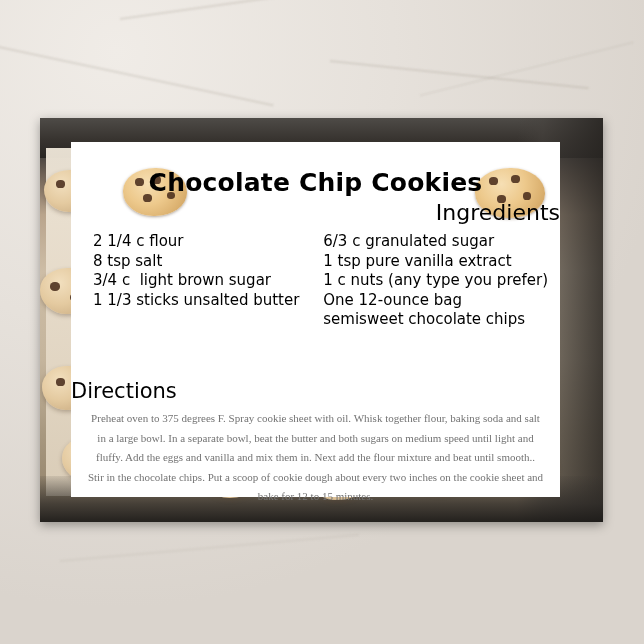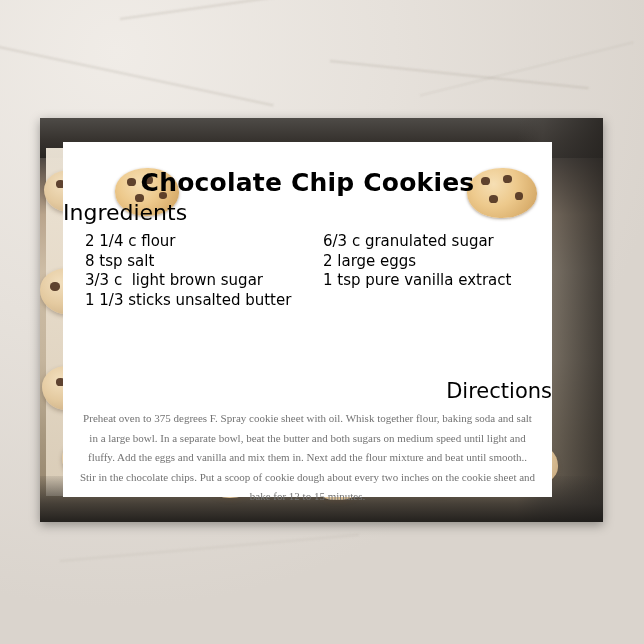--- a/index.html
+++ b/index.html
@@ -84,21 +84,21 @@
   .chip {
     position: absolute;
     border-radius: 45%;
     background: #4a2d1d;
     opacity: .88;
   }
 
   
   #panel {
     position: absolute;
-    left: 23px;
+    left: 31px;
     top: 24px;
     width: 489px;
     height: 355px;
     background: #ffffff;
     color: #000;
   }
 
   
   .cookie {
     position: absolute;
@@ -115,46 +115,47 @@
     text-align: center;
     font-family: "DejaVu Sans", sans-serif;
     font-weight: bold;
     font-size: 25px;
     letter-spacing: .2px;
     color: #000;
   }
   #ingredients-heading {
     position: absolute;
     left: 0; right: 0; top: 58px;
-    text-align: left;
+    text-align: right;
     font-family: "DejaVu Sans", sans-serif;
     font-size: 22px;
     color: #000;
   }
 
   #ing-cols {
     position: absolute;
     left: 22px;
     right: 12px;
     top: 90px;
     display: flex;
+    gap: 10px;
     font-family: "DejaVu Sans", sans-serif;
     font-size: 15px;
     line-height: 19.5px;
     color: #000;
     justify-content: center;
   }
   #ing-left { width: 238px; }
   #ing-right { flex: 1; }
   #ing-cols div.line { white-space: pre; }
 
   #directions-heading {
     position: absolute;
     left: 0; right: 0; top: 237px;
-    text-align: right;
+    text-align: left;
     font-family: "DejaVu Sans", sans-serif;
     font-size: 21px;
     color: #000;
   }
   #directions-body {
     position: absolute;
     left: 16px;
     right: 16px;
     top: 267px;
     text-align: center;
@@ -231,27 +232,29 @@
       </div>
 
       <div id="title">Chocolate Chip Cookies</div>
 
       <div id="ingredients-heading">Ingredients</div>
 
       <div id="ing-cols">
         <div id="ing-left">
           <div class="line">2 1/4 c flour</div>
           <div class="line">8 tsp salt</div>
-          <div class="line">3/3 c  light brown sugar</div>
+          <div class="line">3/4 c  light brown sugar</div>
           <div class="line">1 1/3 sticks unsalted butter</div>
         </div>
         <div id="ing-right">
           <div class="line">6/3 c granulated sugar</div>
-          <div class="line">2 large eggs</div>
           <div class="line">1 tsp pure vanilla extract</div>
+          <div class="line">1 c nuts (any type you prefer)</div>
+          <div class="line">One 12-ounce bag</div>
+          <div class="line">semisweet chocolate chips</div>
         </div>
       </div>
 
       <div id="directions-heading">Directions</div>
       <div id="directions-body">Preheat oven to 375 degrees F. Spray cookie sheet with oil. Whisk together  flour, baking soda and salt in a large bowl. In a separate bowl, beat the butter and both sugars on medium speed until light and fluffy.  Add the eggs and vanilla and mix them in. Next add the flour mixture and beat until smooth.. Stir in the chocolate chips. Put a scoop of cookie dough about every two inches on the cookie sheet and bake for 12 to 15 minutes.</div>
 
     </div>
   </div>
 </div>
 

